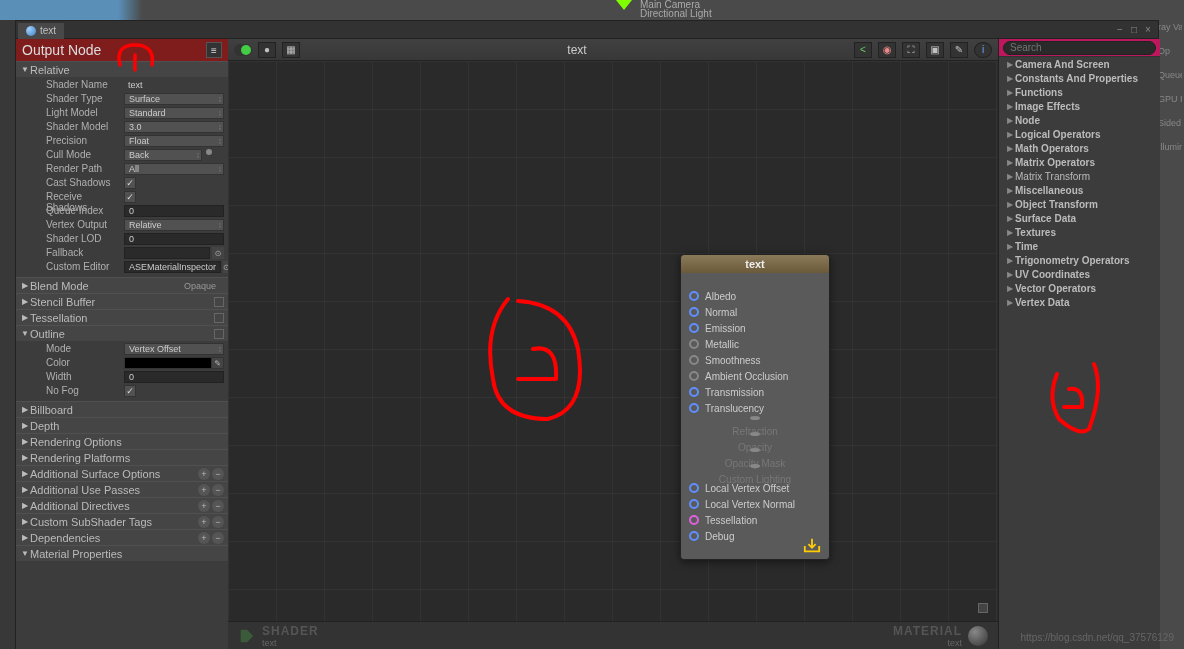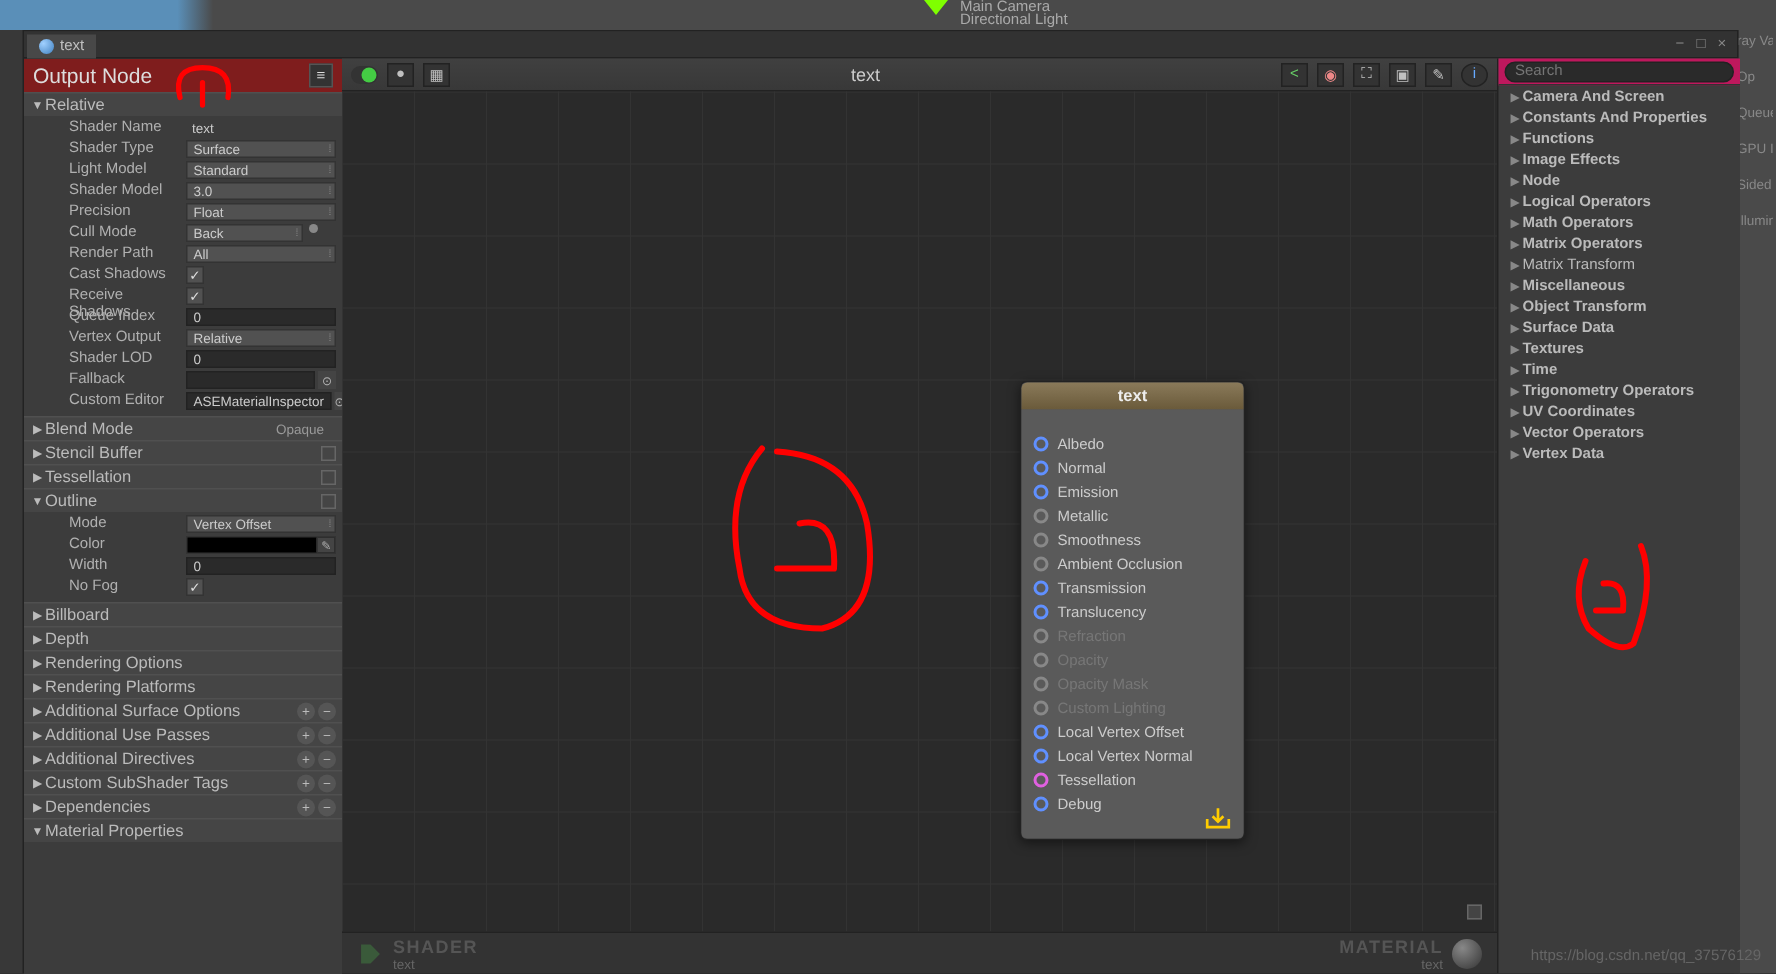--- a/index.html
+++ b/index.html
@@ -72,21 +72,21 @@
 
 
 .annotation { position: absolute; pointer-events: none; }
 .annotation svg { overflow: visible; }
 
 
 .node-popup { position: absolute; top: 215px; left: 452px; width: 150px; background: #555; border: 1px solid #222; border-radius: 4px; box-shadow: 0 2px 8px rgba(0,0,0,0.5); }
 .node-title { height: 18px; background: linear-gradient(#8a7a5a, #6a5a3a); border-radius: 4px 4px 0 0; text-align: center; font-size: 11px; color: #eee; line-height: 18px; font-weight: bold; }
 .node-body { padding: 15px 8px; background: #5a5a5a; border-radius: 0 0 4px 4px; }
 .port-row { display: flex; align-items: center; gap: 6px; height: 16px; font-size: 10px; color: #ccc; }
-.port-row.disabled { color: #777; }
+.port-row.disabled { color: #777; flex-direction: column; }
 .port-dot { width: 10px; height: 10px; border-radius: 50%; border: 2px solid; background: transparent; }
 .port-dot.blue { border-color: #6090ff; }
 .port-dot.grey { border-color: #888; }
 .port-dot.magenta { border-color: #e060e0; }
 .node-dl-icon { position: absolute; bottom: 6px; right: 8px; width: 18px; height: 16px; }
 .node-dl-icon svg { fill: none; stroke: #ffcc00; stroke-width: 2; }
 
 .status-bar { position: absolute; bottom: 0; left: 0; width: 770px; height: 28px; background: #333; display: flex; align-items: center; padding: 0 10px; border-top: 1px solid #222; }
 .status-left { display: flex; align-items: center; gap: 6px; }
 .status-icon { width: 18px; height: 18px; }

